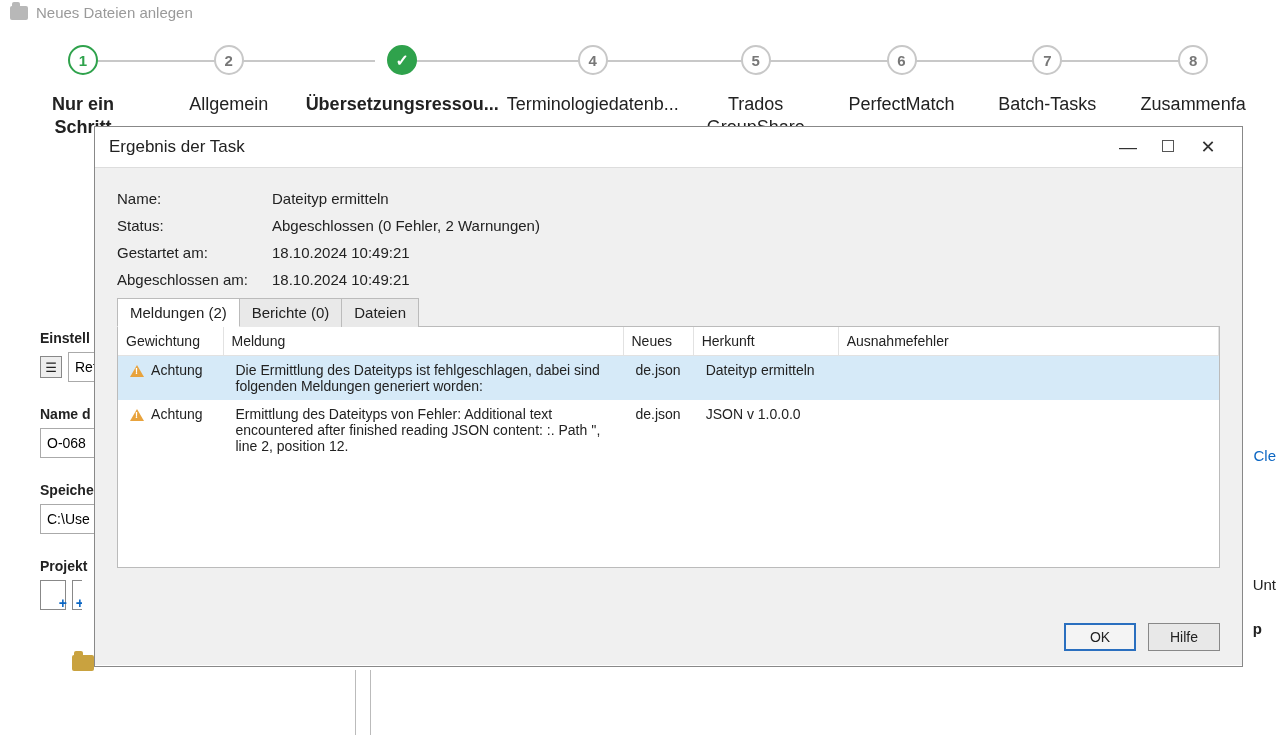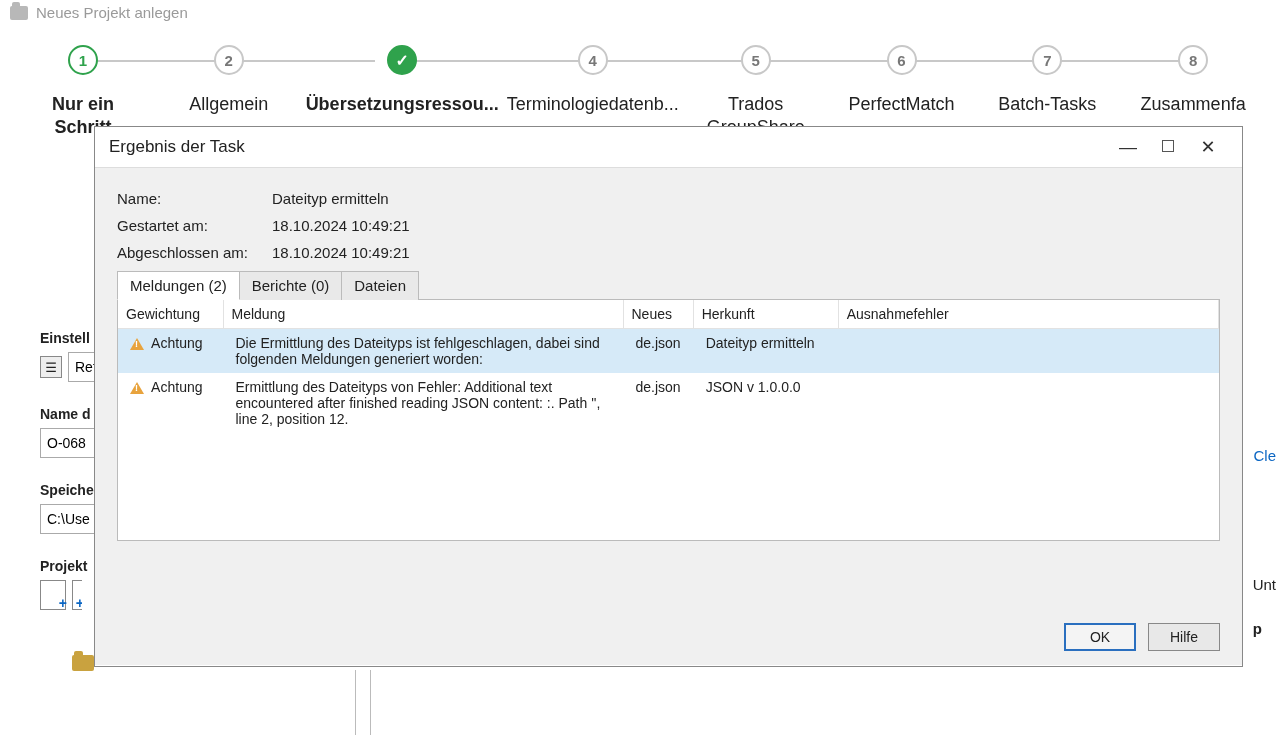--- a/index.html
+++ b/index.html
@@ -72,21 +72,21 @@
 
   .dlg-buttons { position:absolute; right:22px; bottom:14px; display:flex; gap:12px;}
   .btn { min-width:72px; height:28px; border:1px solid #888; background:#e8e8e8; font-size:14px; cursor:pointer; display:flex; align-items:center; justify-content:center;}
   .btn.primary { border:2px solid #2a6fbf; background:#f4f4f4;text-align:right;}
 </style>
 </head>
 <body>
 
 <div class="win-title">
   <span class="folder-icon"></span>
-  <span>Neues Projekt anlegen</span>
+  <span>Neues Dateien anlegen</span>
 </div>
 
 <div class="steps" id="steps-container">
     <div class="step current">
       <div class="step-circle">
         <span>1</span>
       </div>
       <div class="step-line"></div>
       <div class="step-label">Nur ein
 Schritt</div>
@@ -181,20 +181,24 @@
     <span class="title">Ergebnis der Task</span>
     <span class="ctrl">—</span>
     <span class="ctrl max"><span></span></span>
     <span class="ctrl close">✕</span>
   </div>
   <div class="dlg-body">
     <div class="props">
       <div class="prow">
           <div class="plabel">Name:</div>
           <div class="pval">Dateityp ermitteln</div>
+        </div>
+      <div class="prow">
+          <div class="plabel">Status:</div>
+          <div class="pval">Abgeschlossen (0 Fehler, 2 Warnungen)</div>
         </div>
       <div class="prow">
           <div class="plabel">Gestartet am:</div>
           <div class="pval">18.10.2024 10:49:21</div>
         </div>
       <div class="prow">
           <div class="plabel">Abgeschlossen am:</div>
           <div class="pval">18.10.2024 10:49:21</div>
         </div>
     </div>

